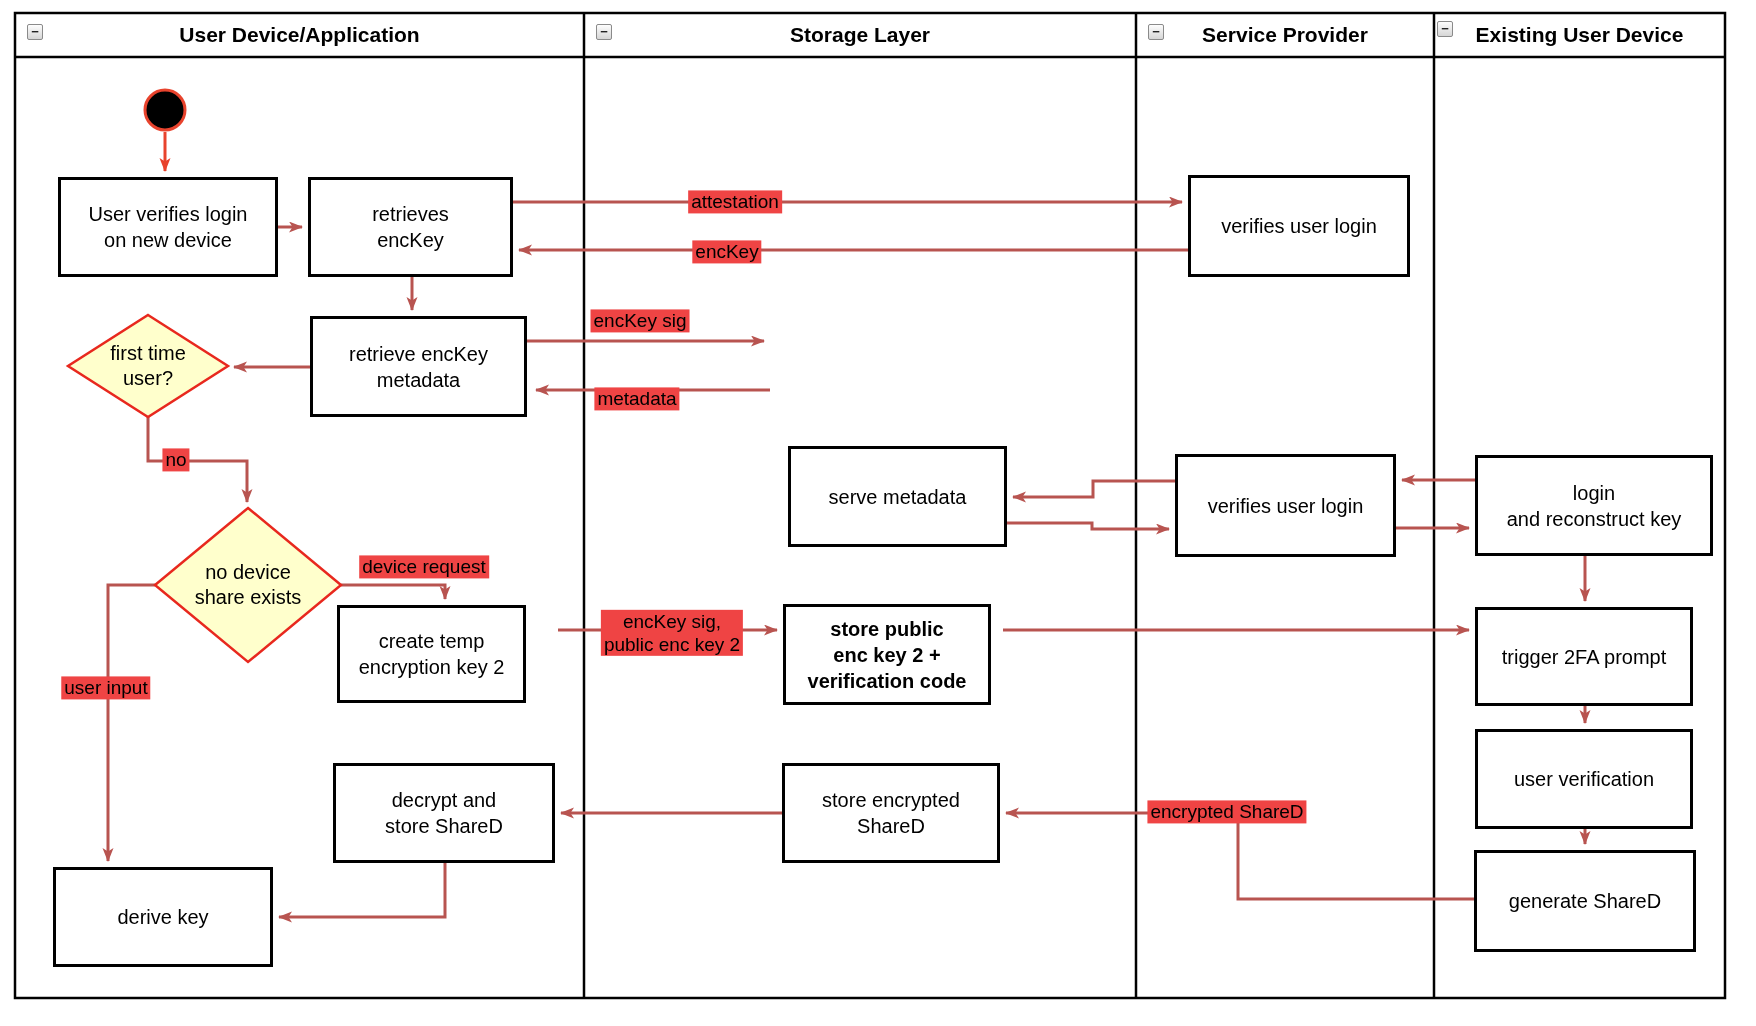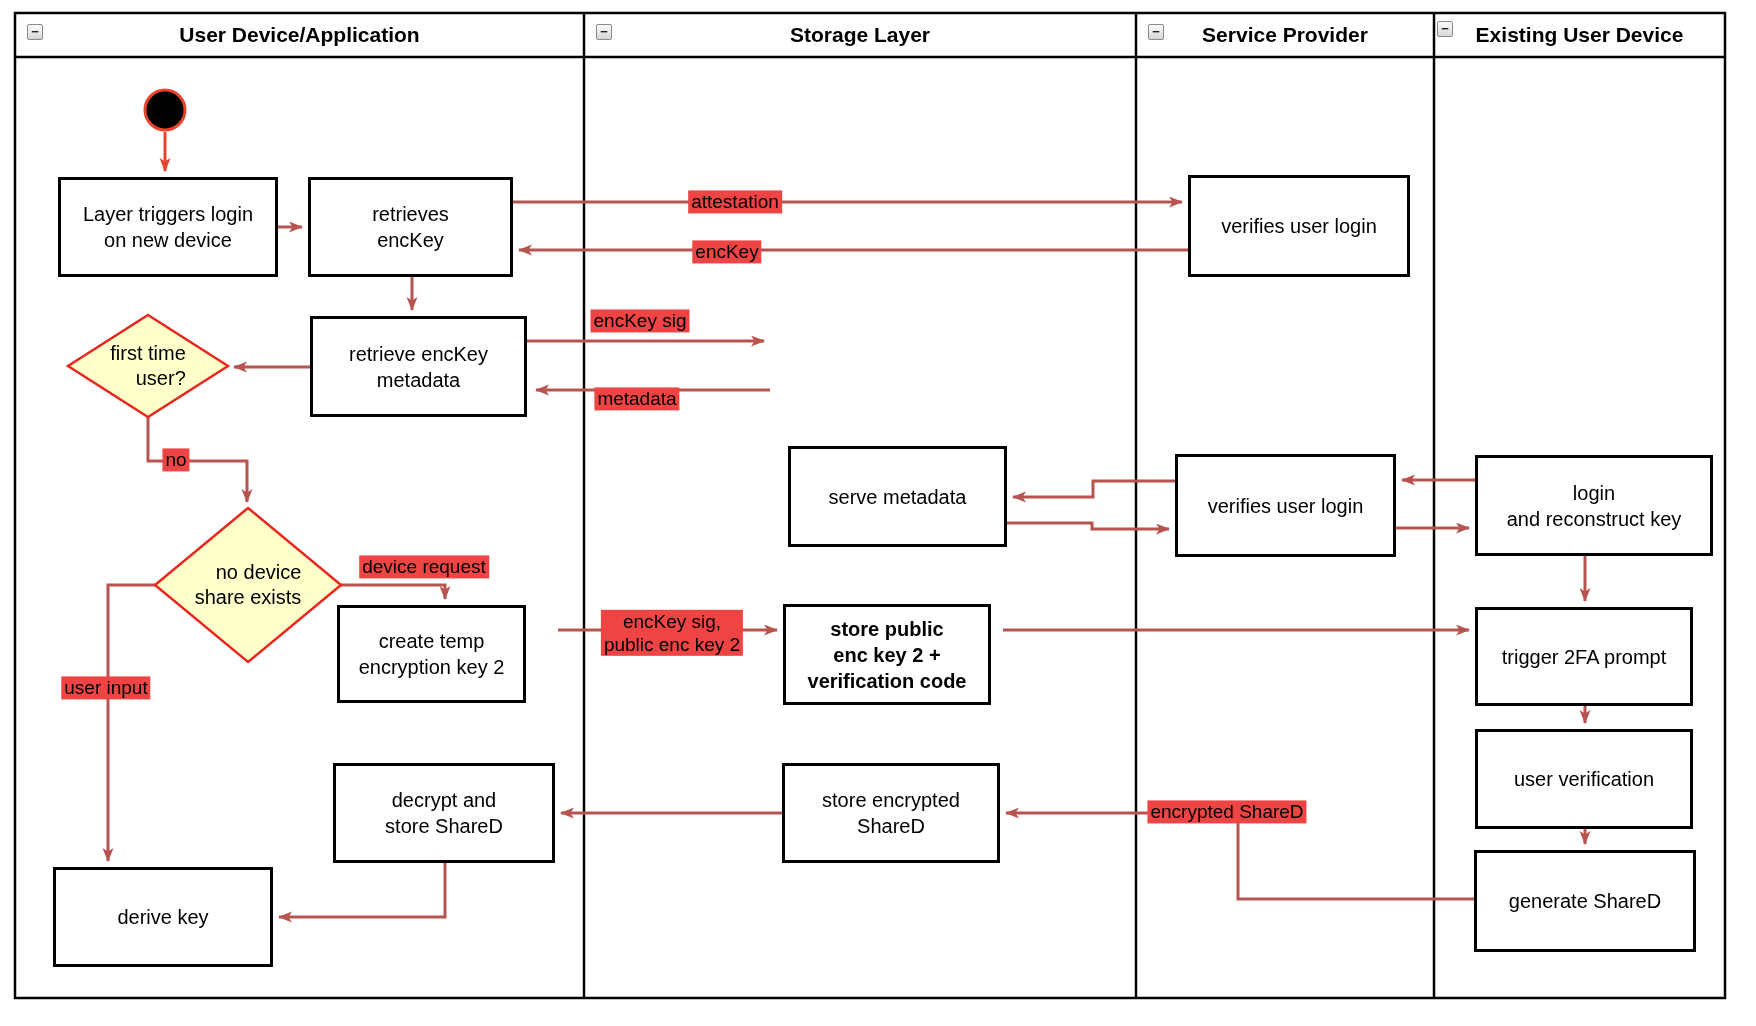--- a/index.html
+++ b/index.html
@@ -17,21 +17,21 @@
     border:1px solid #8a8a8a;background:linear-gradient(#fdfdfd,#d6d6d6);
     color:#222;font-size:13px;line-height:13px;font-weight:bold;text-align:center;
     border-radius:2px;cursor:pointer;user-select:none;
   }
   .node{
     position:absolute;box-sizing:border-box;border:3px solid #000;background:#fff;
     display:flex;align-items:center;justify-content:center;text-align:center;
   }
   .node-label{font-size:20px;line-height:1.3;white-space:pre-line;}
   .diamond-label{
-    position:absolute;transform:translate(-50%,-50%);text-align:right;
+    position:absolute;transform:translate(-50%,-50%);text-align:center;
     font-size:20px;line-height:1.25;white-space:pre-line;
   }
   .edge-label{
     position:absolute;transform:translate(-50%,-50%);text-align:center;
     font-size:19px;line-height:1.22;white-space:pre-line;background:#ef4444;padding:0 3px;
   }
 </style>
 </head>
 <body>
 
@@ -98,21 +98,21 @@
   <div class="lane-header" style="left:1434px;width:291px;">
     <span class="lane-title">Existing User Device</span>
   </div>
 
   <div class="collapse-btn" style="left:27px;top:24px;">−</div>
   <div class="collapse-btn" style="left:596px;top:24px;">−</div>
   <div class="collapse-btn" style="left:1148px;top:24px;">−</div>
   <div class="collapse-btn" style="left:1437px;top:21px;">−</div>
 
   <div class="node" style="left:58px;top:177px;width:220px;height:100px;">
-    <span class="node-label">Layer triggers login
+    <span class="node-label">User verifies login
 on new device</span>
   </div>
   <div class="node" style="left:308px;top:177px;width:205px;height:100px;">
     <span class="node-label">retrieves
 encKey</span>
   </div>
   <div class="node" style="left:1188px;top:175px;width:222px;height:102px;">
     <span class="node-label">verifies user login</span>
   </div>
   <div class="node" style="left:310px;top:316px;width:217px;height:101px;">

